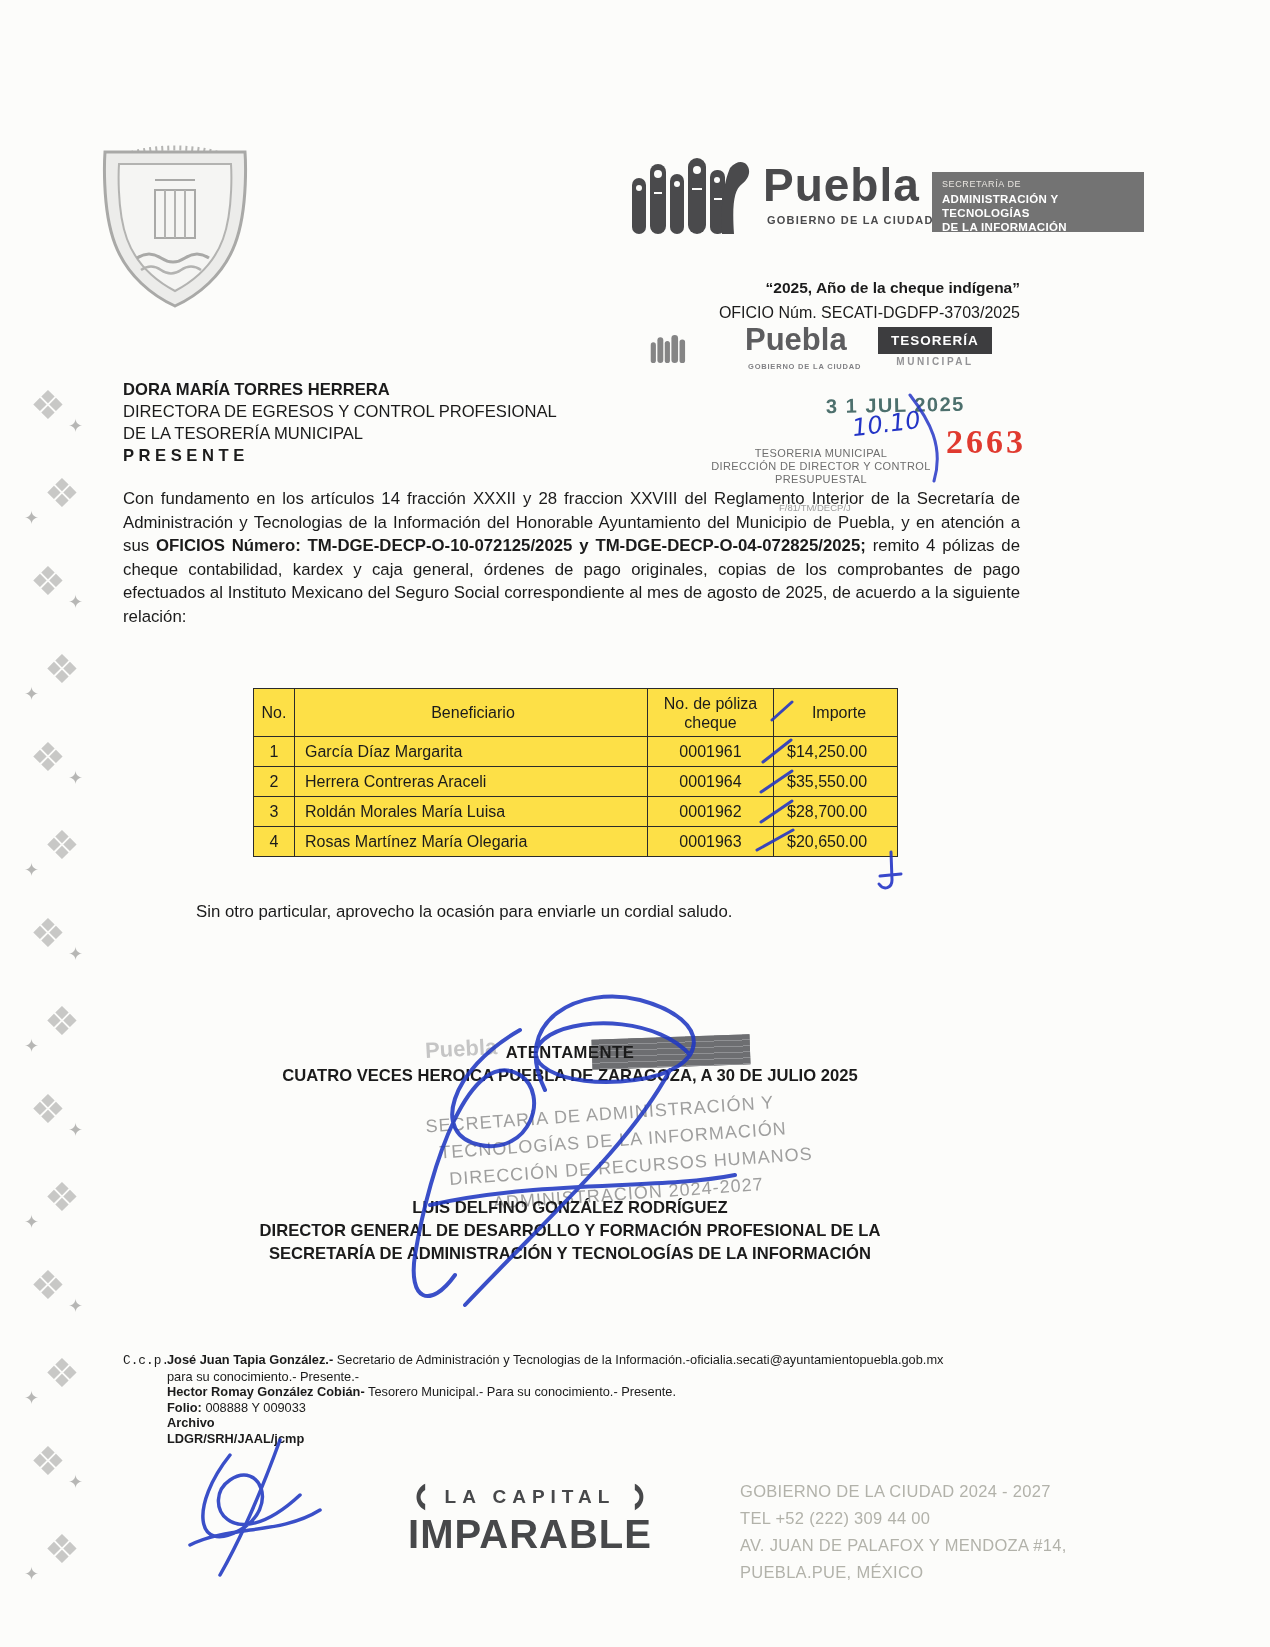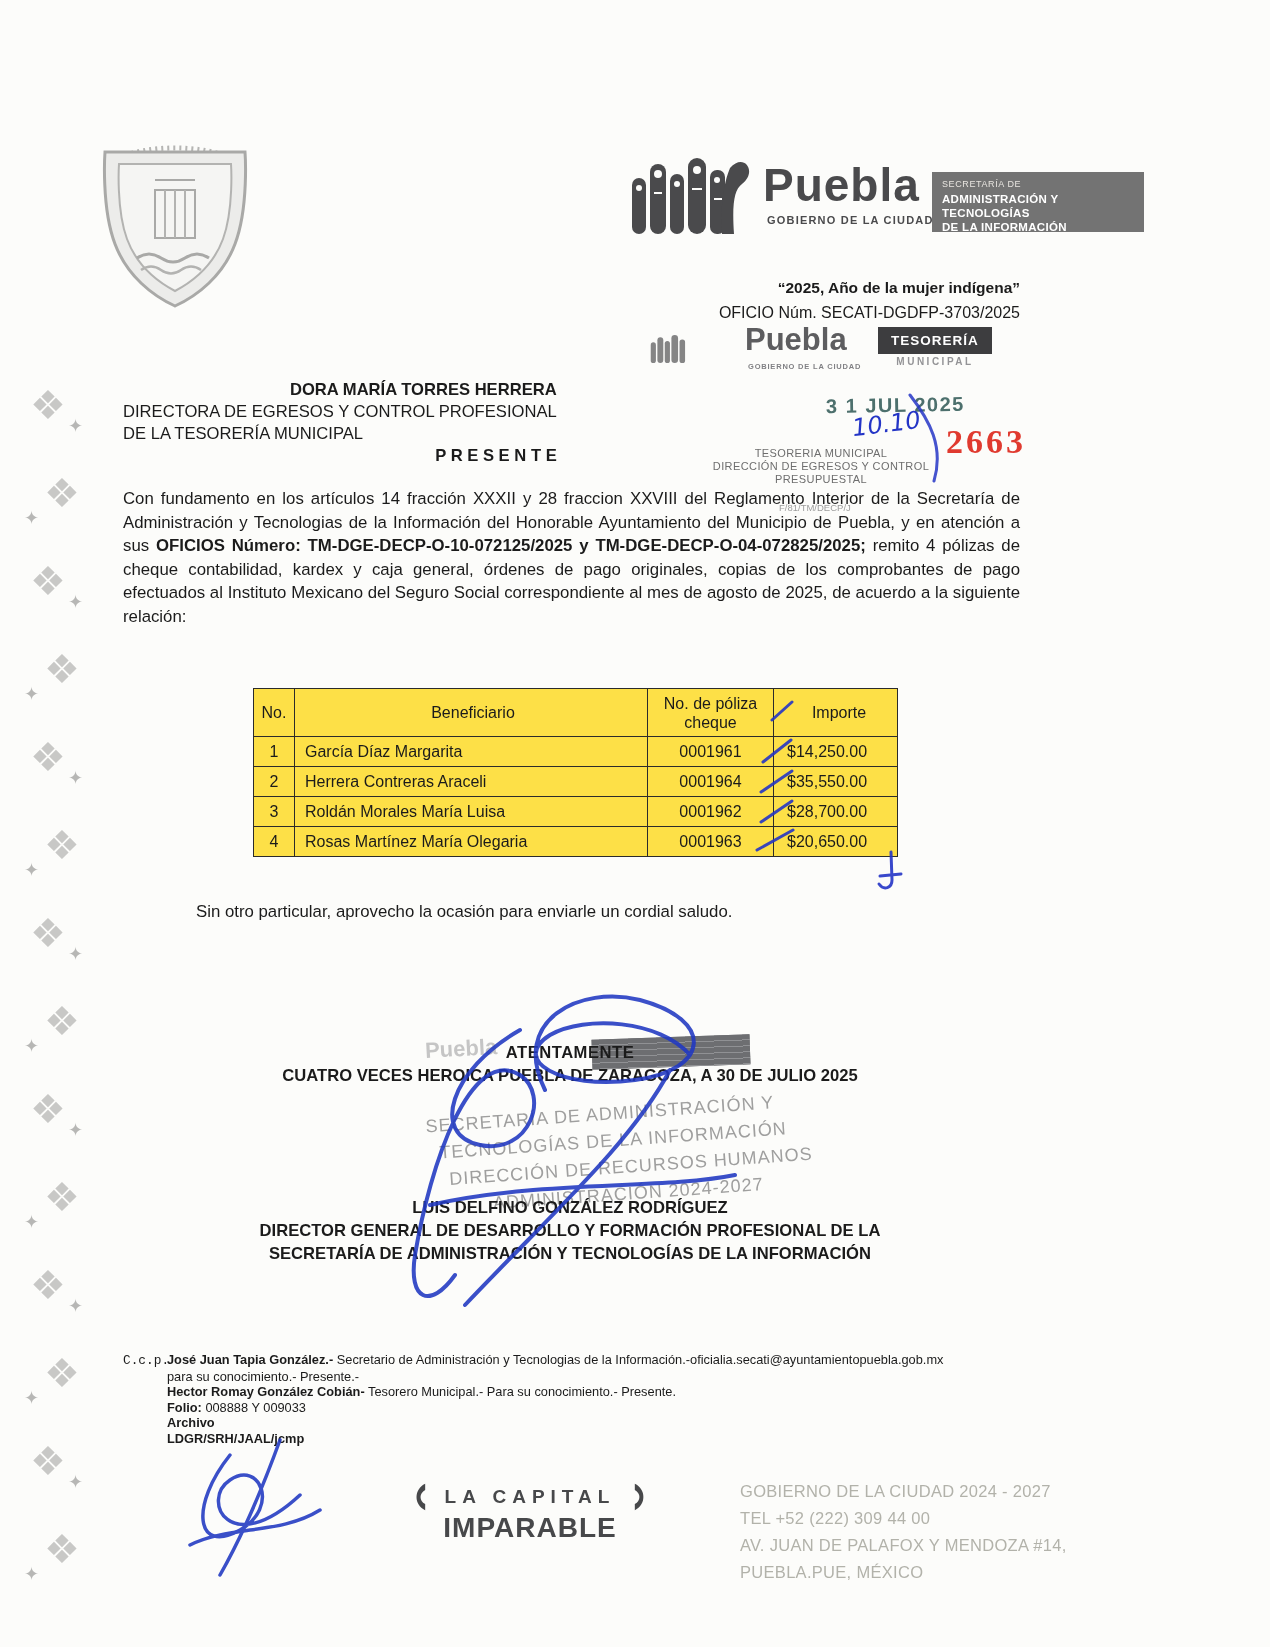--- a/index.html
+++ b/index.html
@@ -39,21 +39,21 @@
   .rdate { position:absolute; left:826px; top:394px; font-size:20px; font-weight:bold; color:#4d706d; letter-spacing:1.5px; transform:rotate(-1deg); z-index:3; }
   .rtime { position:absolute; left:852px; top:410px; font-size:24px; font-style:italic; color:#2435c6; transform:rotate(-7deg);
            font-family:"DejaVu Sans", sans-serif; z-index:4; }
   .rfolio { position:absolute; left:946px; top:423px; font-size:34px; font-weight:bold; color:#e03a2f;
             letter-spacing:3px; font-family:"Liberation Serif", serif; z-index:4; }
   .rdept { position:absolute; left:678px; top:447px; width:286px; text-align:center; font-size:11px; color:#6e6e6e;
            line-height:13px; letter-spacing:.4px; z-index:2; }
   .rref  { position:absolute; left:779px; top:502px; font-size:9.5px; color:#8d8d8d; opacity:.85; z-index:2; }
   
   .recipient { position:absolute; left:123px; top:379px; font-size:16.6px; line-height:22px; z-index:2; }
-  .recipient .b { font-weight:bold;text-align:right; }
+  .recipient .b { font-weight:bold; }
   .bodytext { position:absolute; left:123px; top:487px; width:897px; font-size:16.8px; line-height:23.6px;
               text-align:justify; z-index:2; }
   
   .pay-table { position:absolute; left:253px; top:688px; border-collapse:collapse; z-index:2;
                font-size:16px; background:#fde047; }
   .pay-table th, .pay-table td { border:1.5px solid #2b2b2b; padding:2px 6px; }
   .pay-table th { font-weight:normal; text-align:center; height:48px; line-height:19px; }
   .pay-table td { height:30px; }
   .c-no  { width:41px;  text-align:center; }
   .c-ben { width:353px; text-align:left; padding-left:10px !important; }
@@ -77,21 +77,21 @@
             font-size:16.6px; line-height:23px; z-index:3; }
   .ink { position:absolute; z-index:5; }
   
   .ccp { position:absolute; left:123px; top:1352px; font-size:12.8px; line-height:15.5px; z-index:3; }
   .ccp .lbl { display:inline-block; width:44px;font-family:Liberation Mono, monospace; }
   .ccp .ind { margin-left:44px; }
   .ccp b { font-weight:bold; }
   .capital { position:absolute; left:380px; top:1482px; width:300px; text-align:center; color:#47484a; z-index:2; }
   .capital-top { display:flex; align-items:center; justify-content:center; gap:17px; }
   .capital-l1 { font-size:19px; font-weight:bold; letter-spacing:6px; }
-  .capital-l2 { font-size:28px; font-weight:800; letter-spacing:1px; margin-top:0px; }
+  .capital-l2 { font-size:40px; font-weight:800; letter-spacing:1px; margin-top:0px; }
   .footer-right { position:absolute; left:740px; top:1478px; font-size:16.5px; color:#b2b2aa;
                   line-height:27px; letter-spacing:.3px; z-index:2; }
 </style>
 </head>
 <body>
 
 <div class="page">
 
   <div class="ornament">
       <div class="orn-cluster">
@@ -188,21 +188,21 @@
     </svg>
     <div class="brand-name">Puebla</div>
     <div class="brand-tag">GOBIERNO DE LA CIUDAD</div>
     <div class="brand-badge">
       <div class="badge-l1">SECRETARÍA DE</div>
       <div class="badge-l2">ADMINISTRACIÓN Y TECNOLOGÍAS</div>
       <div class="badge-l3">DE LA INFORMACIÓN</div>
     </div>
   </div>
 
-  <div class="quote">“2025, Año de la mujer indígena”</div>
+  <div class="quote">“2025, Año de la cheque indígena”</div>
   <div class="oficio">OFICIO Núm. SECATI-DGDFP-3703/2025</div>
 
   <div class="rstamp">
     <svg class="rstamp-figs" width="48" height="50" viewBox="0 0 130 80">
       <g fill="#5a5a5c">
         <rect x="2" y="22" width="14" height="56" rx="7"></rect>
         <rect x="20" y="8" width="16" height="70" rx="8"></rect>
         <rect x="40" y="18" width="14" height="60" rx="7"></rect>
         <rect x="58" y="2" width="18" height="76" rx="9"></rect>
         <rect x="80" y="14" width="15" height="64" rx="7"></rect>
@@ -211,21 +211,21 @@
     <div class="rstamp-name">Puebla</div>
     <div class="rstamp-tag">GOBIERNO DE LA CIUDAD</div>
     <div class="rstamp-box">TESORERÍA</div>
     <div class="rstamp-box2">MUNICIPAL</div>
   </div>
   <div class="rdate">3 1 JUL 2025</div>
   <div class="rtime">10.10</div>
   <div class="rfolio">2663</div>
   <div class="rdept">
     <div>TESORERIA MUNICIPAL</div>
-    <div>DIRECCIÓN DE EGRESOS Y CONTROL</div>
+    <div>DIRECCIÓN DE DIRECTOR Y CONTROL</div>
     <div>PRESUPUESTAL</div>
   </div>
   <div class="rref">F/81/TM/DECP/J</div>
   <svg class="ink" style="left:898px; top:393px;" width="60" height="95" viewBox="0 0 60 95">
     <path d="M12 2 C32 28 46 54 36 88" fill="none" stroke="#2435c6" stroke-width="3" stroke-linecap="round" opacity=".85"></path>
   </svg>
 
   <div class="recipient">
     <div class="b">DORA MARÍA TORRES HERRERA</div>
     <div>DIRECTORA DE EGRESOS Y CONTROL PROFESIONAL</div>

